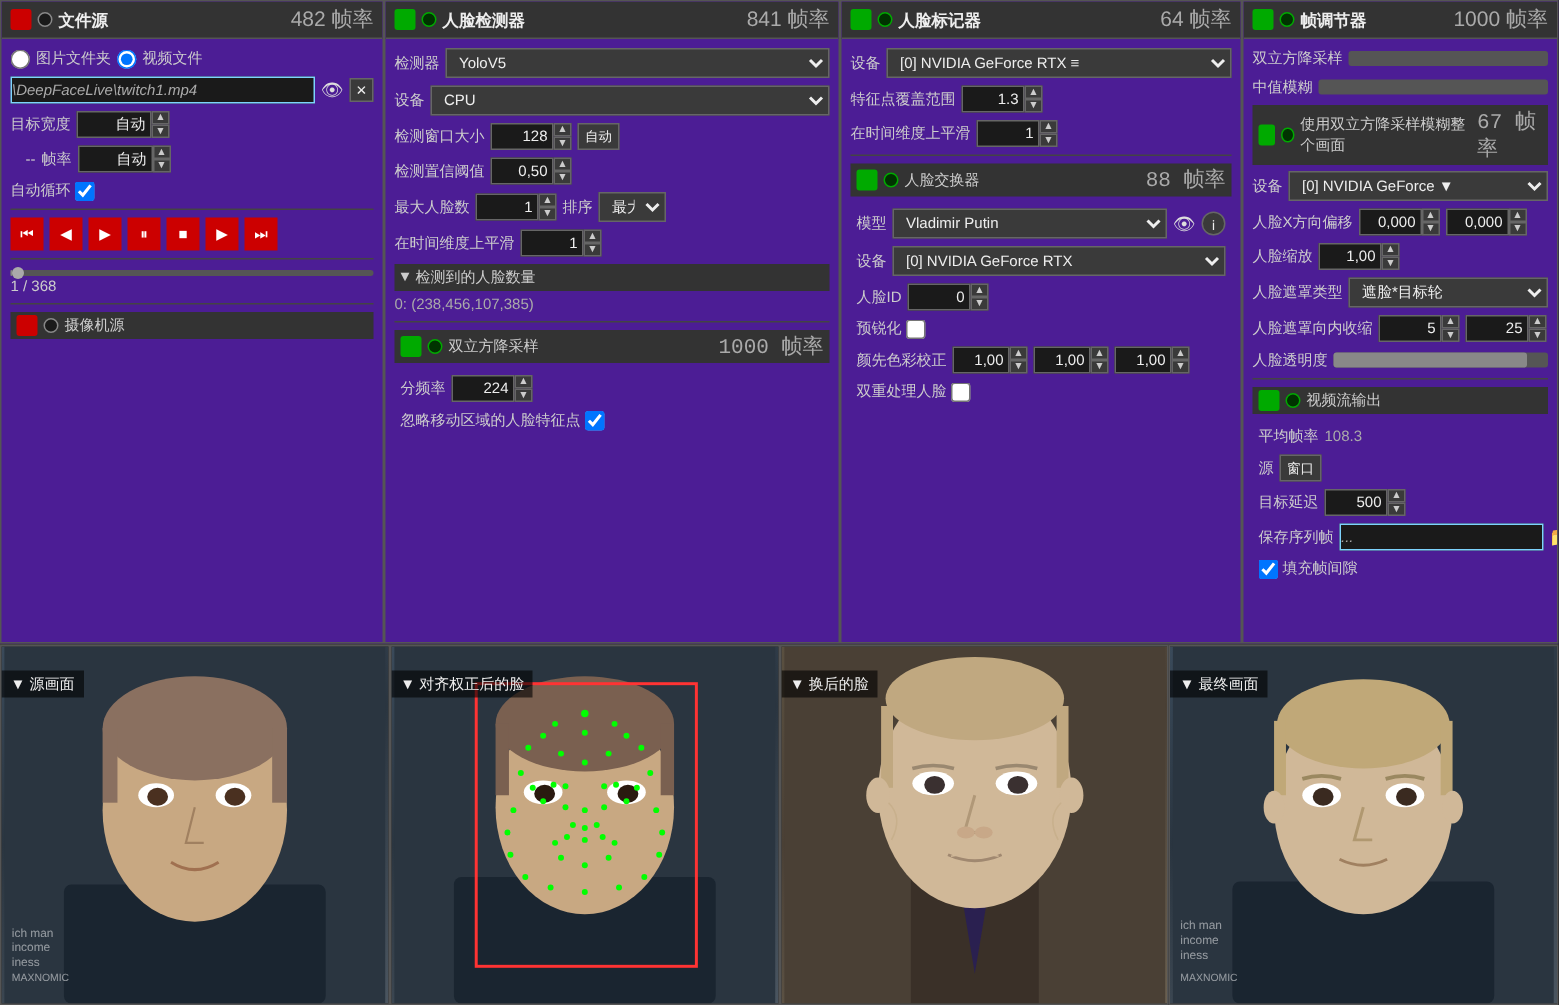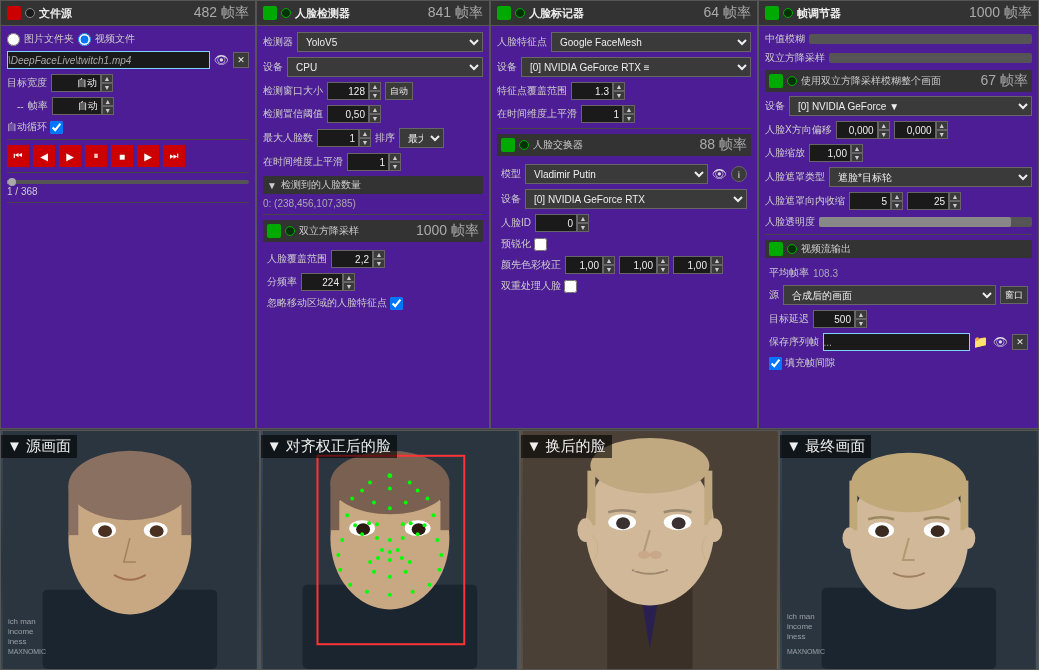--- a/index.html
+++ b/index.html
@@ -113,36 +113,36 @@
       color: white;
       width: 22px;
       height: 22px;
       cursor: pointer;
       font-size: 10px;
       display: flex;
       align-items: center;
       justify-content: center;
     }
     .panel-col1 { width: 256px; }
-    .panel-col2 { width: 234px; }
+    .panel-col2 { width: 304px; }
     .panel-col3 { width: 268px; }
     .panel-col4 { flex: 1; }
     .bottom-col {
       flex: 1;
       border: 1px solid #555;
       overflow: hidden;
       position: relative;
     }
     .bottom-label {
       background: rgba(0,0,0,0.6);
       padding: 2px 6px;
-      font-size: 15px;
+      font-size: 10px;
       color: #eee;
       position: absolute;
-      top: 4px;
+      top: 16px;
       left: 0;
       z-index: 2;
       display: flex;
       gap: 4px;
     }
     .face-image-area {
       width: 100%;
       height: 100%;
       background: #1a1a1a;
       display: flex;
@@ -164,20 +164,21 @@
     .face-final {
       background: linear-gradient(160deg, #3a4a5a 0%, #2a3540 40%, #4a5560 100%);
     }
     .section-header {
       display: flex;
       align-items: center;
       gap: 4px;
       margin-bottom: 4px;
       background: #333;
       padding: 2px 4px;
+      font-family: Liberation Mono, monospace;
     }
     .section-title {
       font-size: 10px;
       color: #ccc;
     }
     .spinbox {
       display: flex;
       align-items: center;
     }
     .spinbox input {
@@ -333,20 +334,25 @@
         <div style="padding:2px 0">
           <div class="slider-track">
             <div class="slider-fill" style="width:0.3%"></div>
             <div class="slider-thumb" style="left:0.3%"></div>
           </div>
         </div>
         <div class="row">
           <span class="label">1 / 368</span>
         </div>
         <div class="divider"></div>
+        <div class="section-header">
+          <button class="btn-power"></button>
+          <span class="circle-indicator"></span>
+          <span class="section-title">摄像机源</span>
+        </div>
       </div>
     </div>
 
     <div class="panel panel-col2">
       <div class="panel-header">
         <button class="btn-power green"></button>
         <span class="circle-indicator" style="border-color:#0a0;background:#030"></span>
         <span class="panel-title">人脸检测器</span>
         <span class="fps-badge">841 帧率</span>
       </div>
@@ -416,30 +422,20 @@
           <span class="label" style="color:#aaa">0: (238,456,107,385)</span>
         </div>
         <div class="divider"></div>
         <div class="section-header">
           <button class="btn-power green"></button>
           <span class="circle-indicator" style="border-color:#0a0;background:#030"></span>
           <span class="section-title">双立方降采样</span>
           <span class="fps-badge">1000 帧率</span>
         </div>
         <div class="panel-content" style="padding:4px">
-          <div class="row">
-            <span class="label">人脸覆盖范围</span>
-            <div class="spinbox">
-              <input class="input-box" value="2,2" style="">
-              <div class="spin-btns">
-                <button class="spin-btn">▲</button>
-                <button class="spin-btn">▼</button>
-              </div>
-            </div>
-          </div>
           <div class="row">
             <span class="label">分频率</span>
             <div class="spinbox">
               <input class="input-box" value="224" style="">
               <div class="spin-btns">
                 <button class="spin-btn">▲</button>
                 <button class="spin-btn">▼</button>
               </div>
             </div>
           </div>
@@ -453,26 +449,20 @@
 
     <div class="panel panel-col3">
       <div class="panel-header">
         <button class="btn-power green"></button>
         <span class="circle-indicator" style="border-color:#0a0;background:#030"></span>
         <span class="panel-title">人脸标记器</span>
         <span class="fps-badge">64 帧率</span>
       </div>
       <div class="panel-content">
         <div class="row">
-          <span class="label">人脸特征点</span>
-          <select class="dropdown" style="flex:1">
-            <option>Google FaceMesh</option>
-          </select>
-        </div>
-        <div class="row">
           <span class="label">设备</span>
           <select class="dropdown" style="flex:1">
             <option>[0] NVIDIA GeForce RTX ≡</option>
           </select>
         </div>
         <div class="row">
           <span class="label">特征点覆盖范围</span>
           <div class="spinbox">
             <input class="input-box" value="1.3" style="">
             <div class="spin-btns">
@@ -562,25 +552,25 @@
 
     <div class="panel panel-col4">
       <div class="panel-header">
         <button class="btn-power green"></button>
         <span class="circle-indicator" style="border-color:#0a0;background:#030"></span>
         <span class="panel-title">帧调节器</span>
         <span class="fps-badge">1000 帧率</span>
       </div>
       <div class="panel-content">
         <div class="row">
+          <span class="label">双立方降采样</span>
+          <div style="flex:1;height:10px;background:#555;border-radius:2px"></div>
+        </div>
+        <div class="row">
           <span class="label">中值模糊</span>
-          <div style="flex:1;height:10px;background:#555;border-radius:2px"></div>
-        </div>
-        <div class="row">
-          <span class="label">双立方降采样</span>
           <div style="flex:1;height:10px;background:#555;border-radius:2px"></div>
         </div>
 
         <div class="section-header">
           <button class="btn-power green"></button>
           <span class="circle-indicator" style="border-color:#0a0;background:#030"></span>
           <span class="section-title">使用双立方降采样模糊整个画面</span>
           <span class="fps-badge">67 帧率</span>
         </div>
         <div class="row">
@@ -652,23 +642,20 @@
           <span class="circle-indicator" style="border-color:#0a0;background:#030"></span>
           <span class="section-title">视频流输出</span>
         </div>
         <div style="padding:4px">
           <div class="row">
             <span class="label">平均帧率</span>
             <span class="label" style="color:#aaa">108.3</span>
           </div>
           <div class="row">
             <span class="label">源</span>
-            <select class="dropdown" style="flex:1">
-              <option>合成后的画面</option>
-            </select>
             <button class="small-btn">窗口</button>
           </div>
           <div class="row">
             <span class="label">目标延迟</span>
             <div class="spinbox">
               <input class="input-box" value="500" style="">
               <div class="spin-btns">
                 <button class="spin-btn">▲</button>
                 <button class="spin-btn">▼</button>
               </div>

